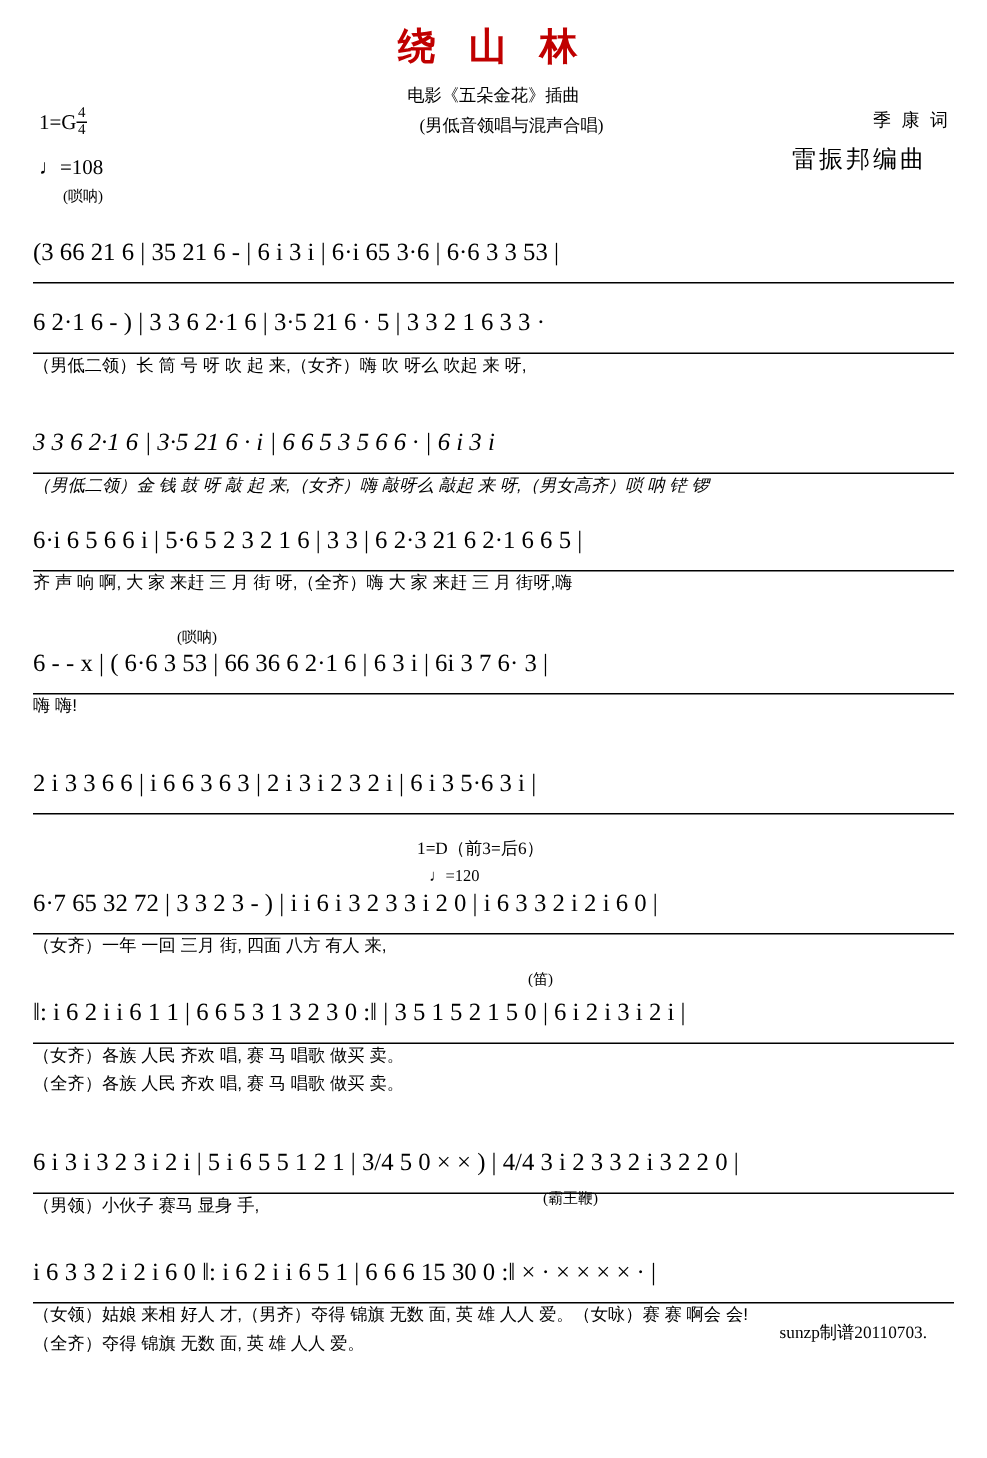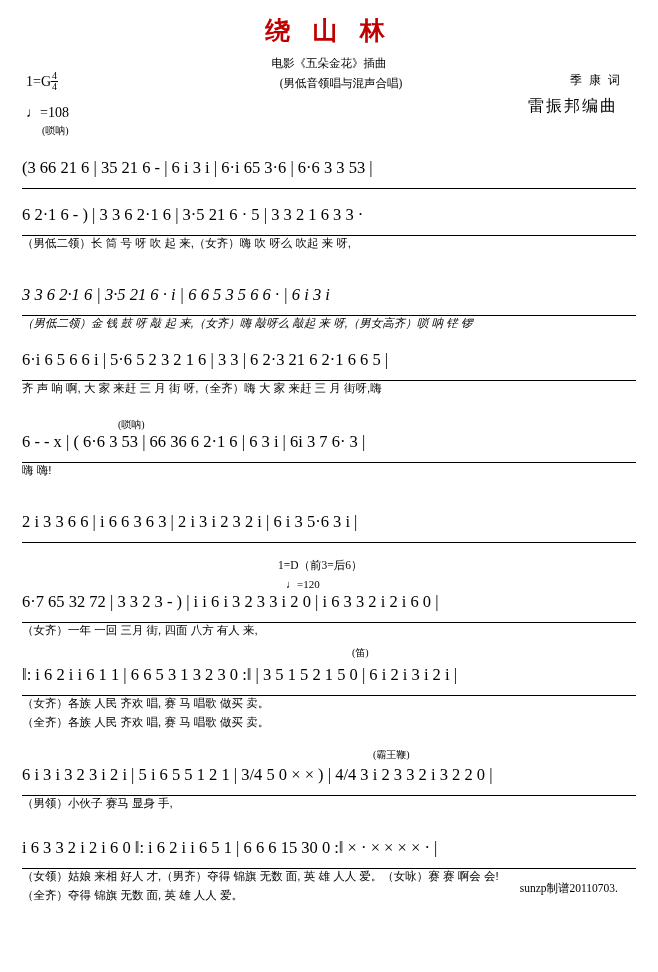--- a/index.html
+++ b/index.html
@@ -36,27 +36,27 @@
   }
   .meter{
     display:inline-block;position:relative;top:-1px;
     font-size:10px;line-height:1;text-align:center;vertical-align:middle;
   }
   .meter b{display:block;font-weight:normal;border-bottom:1px solid #000;padding:0 1px;}
   .meter i{display:block;font-style:normal;padding:0 1px;}
   .tempo{
     position:absolute;left:26px;top:105px;font-size:14px;
   }
-  .credit1{position:absolute;right:36px;top:72px;font-size:12px;letter-spacing:2px;}
+  .credit1{position:absolute;right:24px;top:72px;font-size:12px;letter-spacing:2px;}
   .credit2{position:absolute;right:40px;top:96px;font-size:16px;letter-spacing:2px;}
 
   .suona1{position:absolute;left:42px;top:124px;font-size:10px;}
   .suona2{position:absolute;left:118px;top:418px;font-size:10px;}
   .dizi{position:absolute;left:352px;top:646px;font-size:10px;}
-  .bawangbian{position:absolute;left:362px;top:748px;font-size:10px;margin-left:11px;}
+  .bawangbian{position:absolute;left:362px;top:792px;font-size:10px;}
 
   .keychange{position:absolute;left:278px;top:558px;font-size:11.5px;}
   .tempo2{position:absolute;left:286px;top:578px;font-size:11px;}
 
   
   .sys{position:absolute;left:22px;right:22px;}
   .noterow{
     position:relative;
     height:30px;
     font-size:16.5px;

